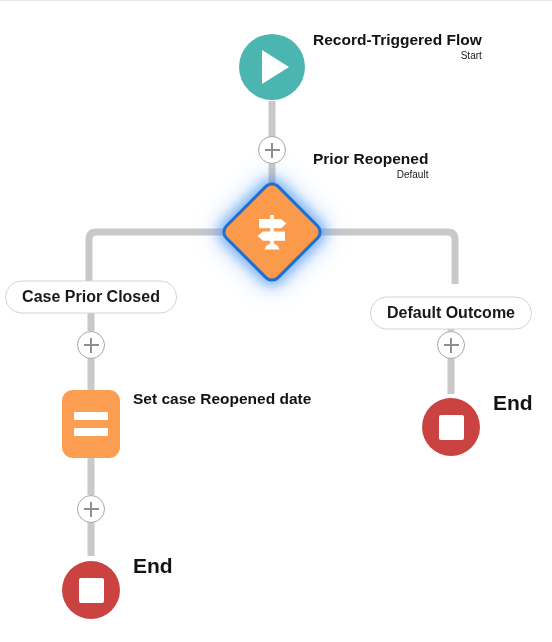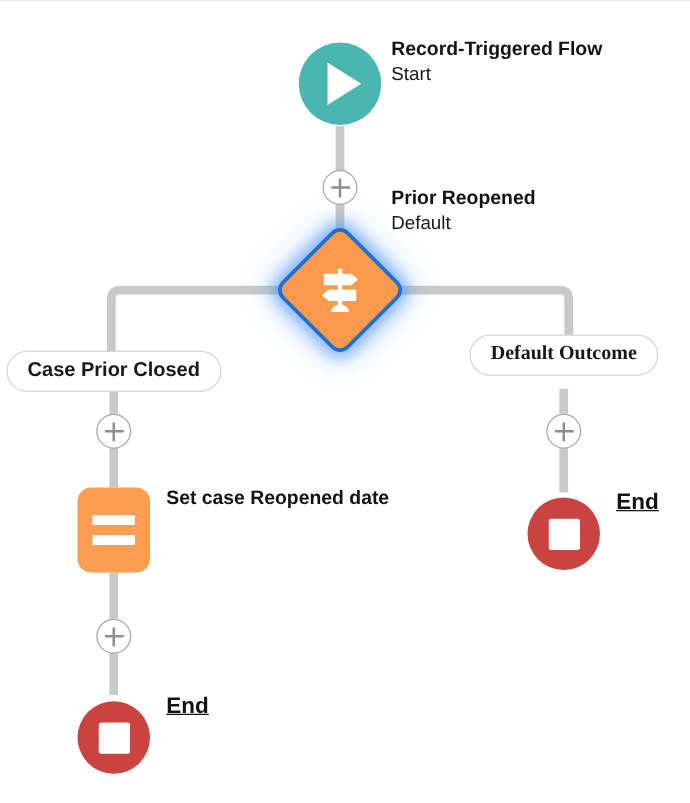--- a/index.html
+++ b/index.html
@@ -13,20 +13,21 @@
   }
 
   #canvas {
     position: relative;
     width: 552px;
     height: 642px;
     background: #ffffff;
     border-top: 1px solid #e8e8e8;
     box-sizing: border-box;
     overflow: hidden;
+    text-align: right;
   }
 
   
   #wires {
     position: absolute;
     left: 0;
     top: 0;
     width: 552px;
     height: 642px;
   }
@@ -159,29 +160,28 @@
     position: absolute;
     white-space: nowrap;
     line-height: 1.28;
   }
   .label-title {
     font-size: 15.5px;
     font-weight: bold;
     color: #111315;
   }
   .label-sub {
-    font-size: 15px;
+    font-size: 10px;
     font-weight: normal;
     color: #16181a;
   }
   .label-end {
-    font-size: 18px;
+    font-size: 21px;
     font-weight: bold;
     color: #111315;
-    text-decoration: underline;
   }
 </style>
 </head>
 <body>
 
 <div id="canvas">
 
   <svg id="wires" viewBox="0 0 552 642" xmlns="http://www.w3.org/2000/svg">
     <g fill="none" stroke="#c9c9c9" stroke-width="7" stroke-linecap="butt">
 
@@ -233,21 +233,21 @@
       </div>
     </div>
   </div>
   <div class="node-label" style="left:313px; top:148px;">
     <div class="label-title">Prior Reopened</div>
     <div class="label-sub">Default</div>
   </div>
 
   <div class="pill" style="left:91px; top:296px;">Case Prior Closed</div>
 
-  <div class="pill" style="left:451px; top:283px;font-family:Liberation Serif, serif;">Default Outcome</div>
+  <div class="pill" style="left:451px; top:312px;">Default Outcome</div>
 
   <div class="node" style="left:91px; top:344px;">
     <div class="plus-btn"></div>
   </div>
 
   <div class="node" style="left:451px; top:344px;">
     <div class="plus-btn"></div>
   </div>
 
   <div class="node" style="left:91px; top:423px;">

